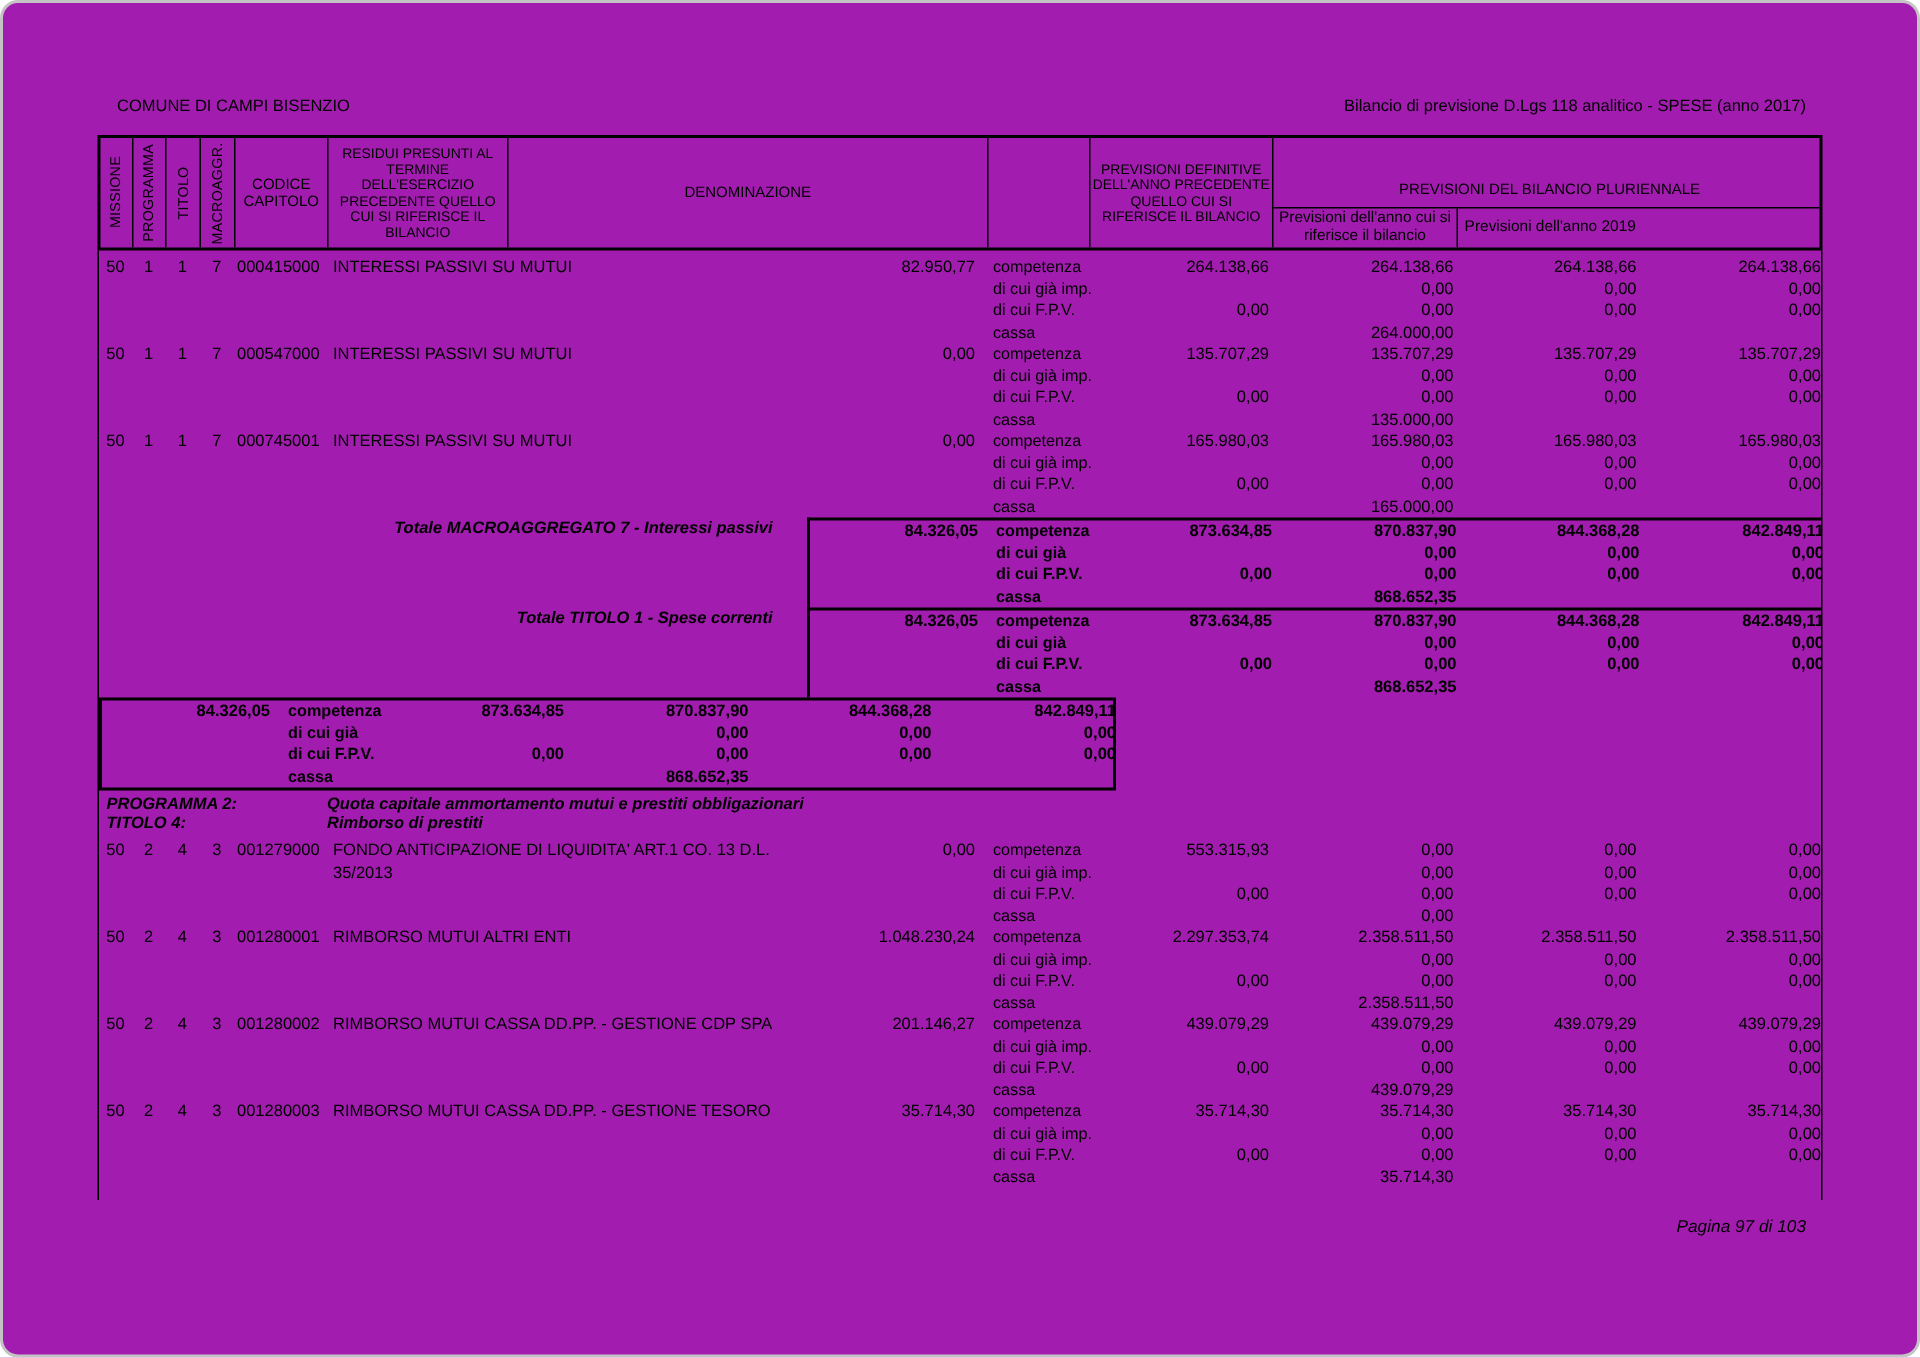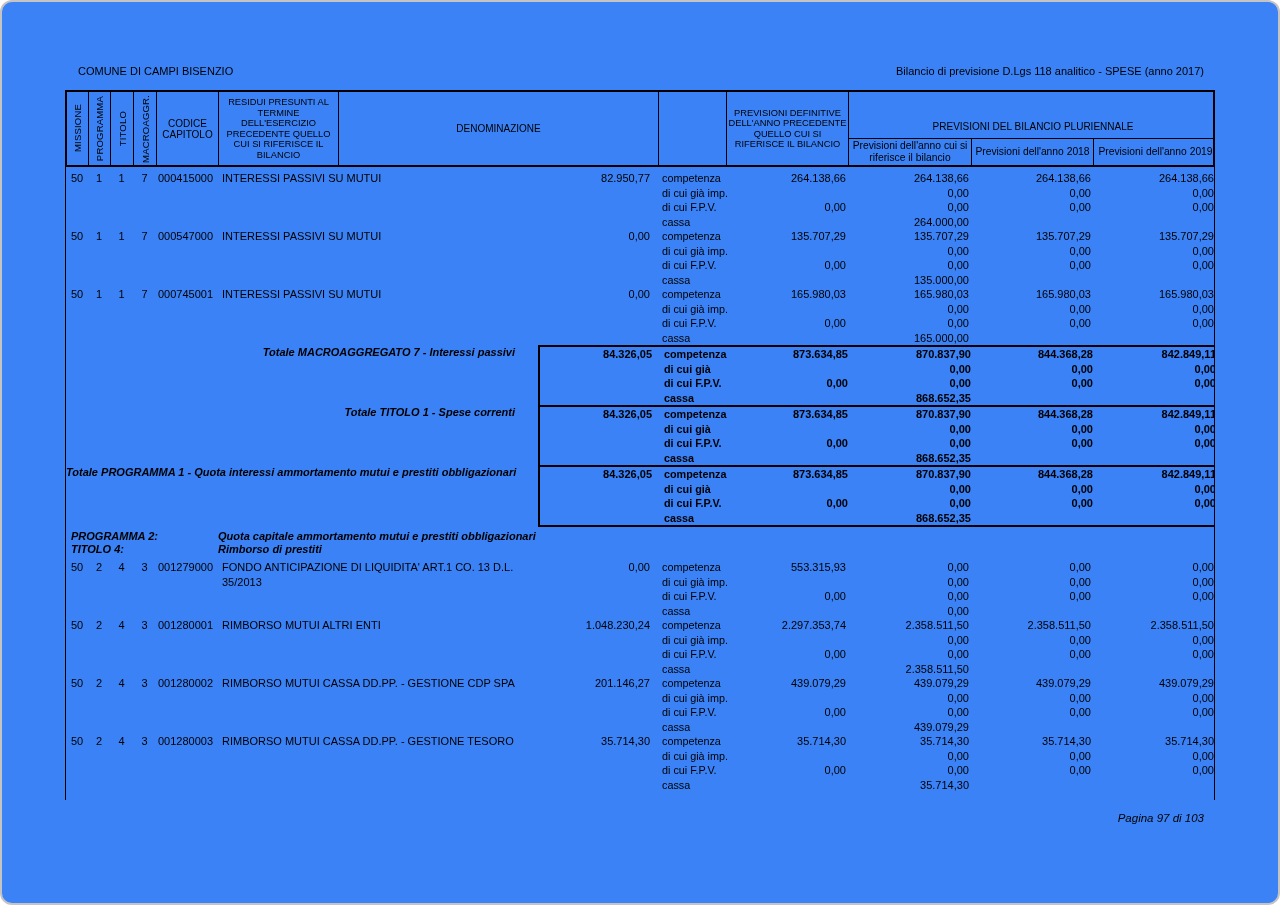--- a/index.html
+++ b/index.html
@@ -1,18 +1,18 @@
 <!DOCTYPE html>
 <html><head>
 <meta charset="utf-8">
 <style>
   html,body{margin:0;padding:0;background:#fff;}
   *{box-sizing:border-box;}
   body{font-family:"Liberation Sans", sans-serif; color:#000;}
-  .page{position:relative;width:1280px;height:905px;background:#3b82f6;
+  .page{position:relative;width:1280px;height:905px;background:#a21caf;
         border:2px solid #c4c4c4;border-radius:12px;overflow:hidden;}
 
   
   .doc-head-left{position:absolute;left:76px;top:63px;font-size:11px;}
   .doc-head-right{position:absolute;right:74px;top:63px;font-size:11px;}
 
   
   .tbl{position:absolute;left:63px;top:88px;width:1150px;}
   .thead{display:flex;width:1150px;height:77px;border:2px solid #000;overflow:hidden;}
   .th{flex-shrink:0;border-right:1.5px solid #000;display:flex;align-items:center;justify-content:center;
@@ -84,21 +84,20 @@
         </div>
       <div class="th w-cod">CODICE CAPITOLO</div>
       <div class="th w-res small">RESIDUI PRESUNTI AL TERMINE DELL'ESERCIZIO PRECEDENTE QUELLO CUI SI RIFERISCE IL BILANCIO</div>
       <div class="th w-den">DENOMINAZIONE</div>
       <div class="th w-lbl"></div>
       <div class="th w-prev small">PREVISIONI DEFINITIVE DELL'ANNO PRECEDENTE QUELLO CUI SI RIFERISCE IL BILANCIO</div>
       <div class="th-plur">
         <div class="plur-top">PREVISIONI DEL BILANCIO PLURIENNALE</div>
         <div class="plur-bottom">
           <div class="th w-anno">Previsioni dell'anno cui si riferisce il bilancio</div>
-          <div class="th w-18">Previsioni dell'anno 2018</div>
           <div class="th w-19">Previsioni dell'anno 2019</div>
         </div>
       </div>
     </div>
     <div class="tbody" id="tbody">
         <div class="block">
           <div class="col w-mis center">
             <div class="ln">50</div>
             <div class="ln"></div>
             <div class="ln"></div>
@@ -395,21 +394,20 @@
             </div>
             <div class="col w-19 num">
               <div class="ln">842.849,11</div>
               <div class="ln">0,00</div>
               <div class="ln">0,00</div>
               <div class="ln"></div>
             </div>
           </div>
         </div>
         <div class="tot-row">
-          <div class="tot-label">Totale PROGRAMMA 1 - Quota interessi ammortamento mutui e prestiti obbligazionari</div>
           <div class="tot-box last">
             <div class="col w-res res">
               <div class="ln">84.326,05</div>
               <div class="ln"></div>
               <div class="ln"></div>
               <div class="ln"></div>
             </div>
             <div class="col w-lbl lblc bold">
               <div class="ln">competenza</div>
               <div class="ln">di cui già</div>

